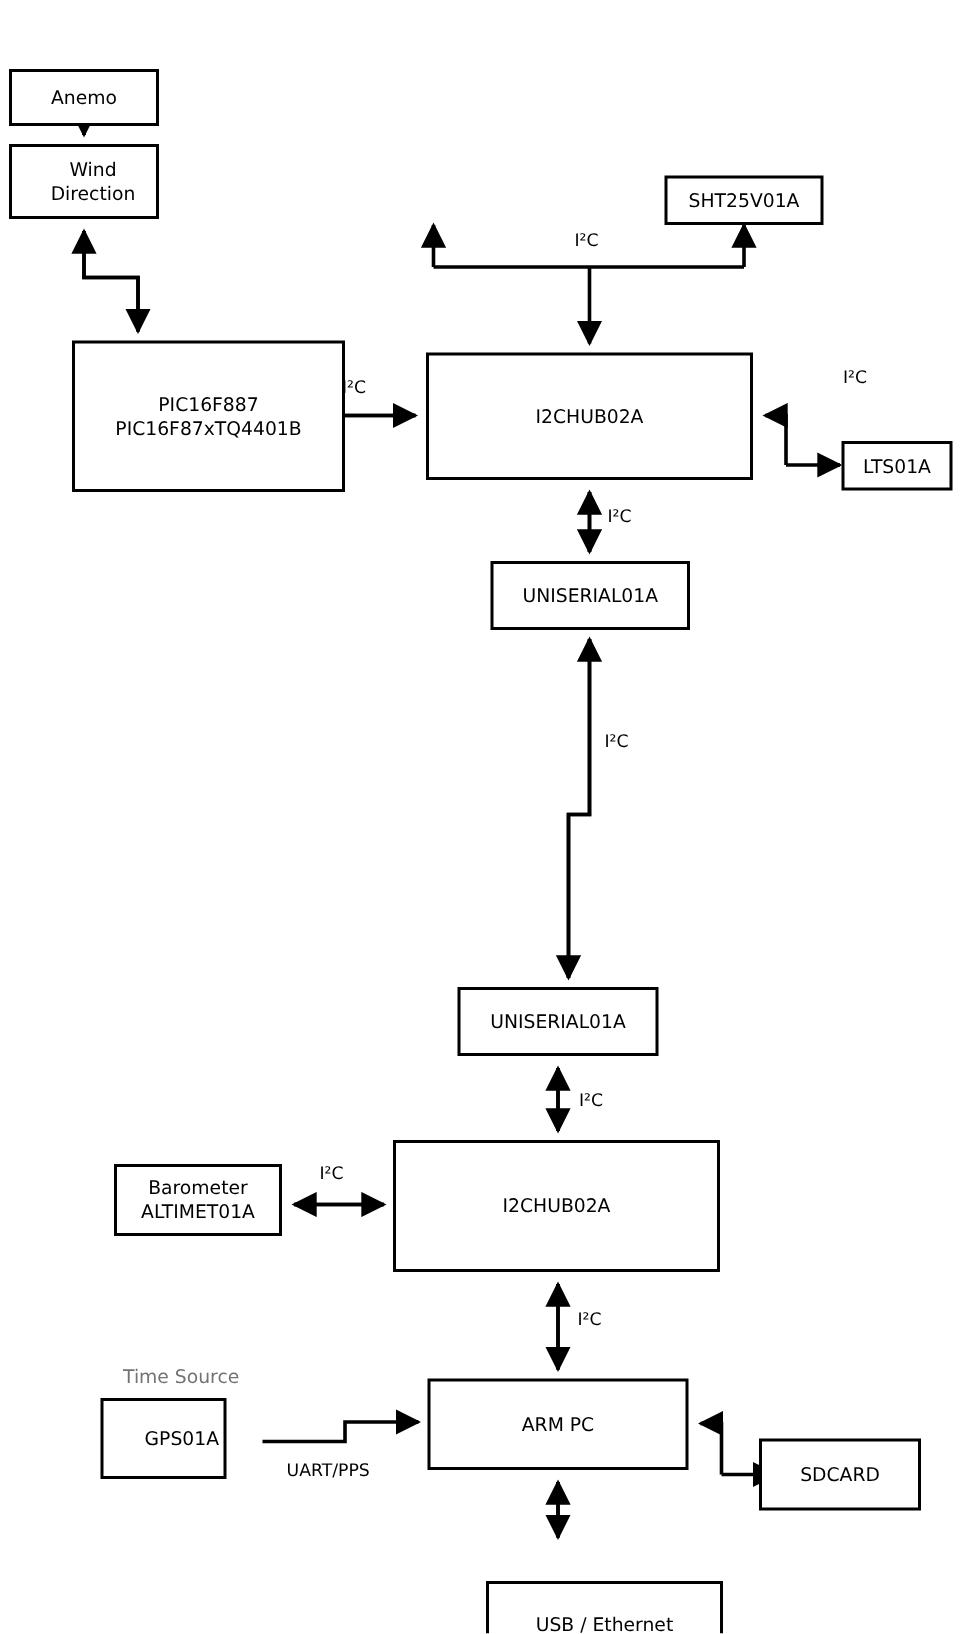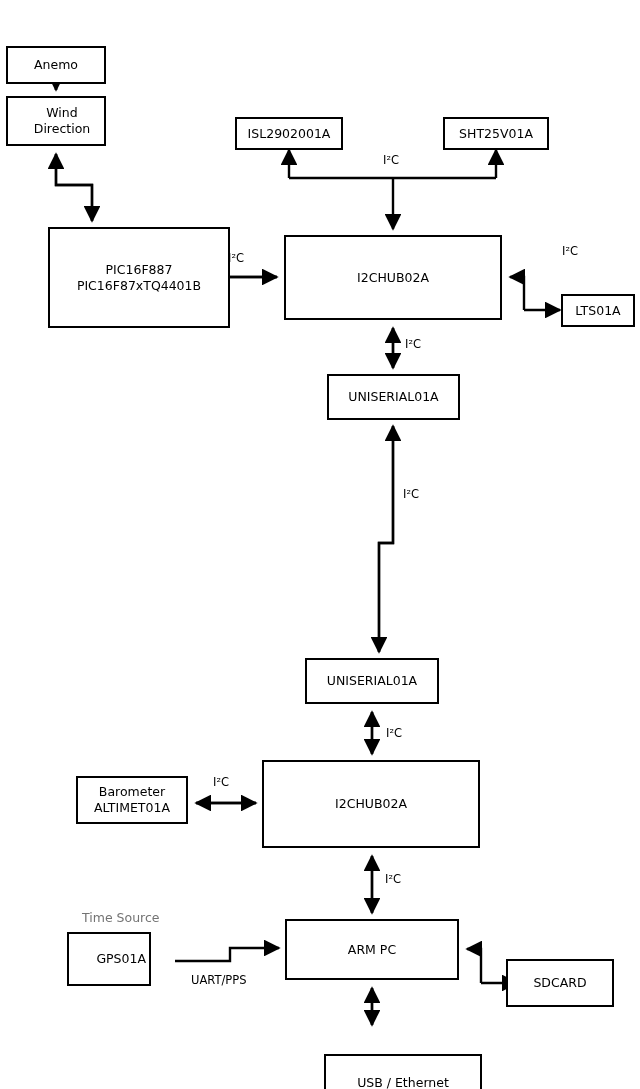--- a/index.html
+++ b/index.html
@@ -120,23 +120,20 @@
   <div class="node" style="left:6px; top:96px; width:100px; height:50px;padding-left:12px;">
     <span class="node-label">Wind
 Direction</span>
   </div>
 
   <div class="node" style="left:4px; top:227px; width:182px; height:101px;margin-left:44px;">
     <span class="node-label">PIC16F887
 PIC16F87xTQ4401B</span>
   </div>
 
-  <div class="node" style="left:235px; top:117px; width:108px; height:33px;">
-    <span class="node-label">ISL2902001A</span>
-  </div>
 
   <div class="node" style="left:443px; top:117px; width:106px; height:33px;">
     <span class="node-label">SHT25V01A</span>
   </div>
 
   <div class="node" style="left:284px; top:235px; width:218px; height:85px;">
     <span class="node-label">I2CHUB02A</span>
   </div>
 
   <div class="node" style="left:561px; top:294px; width:74px; height:33px;">

